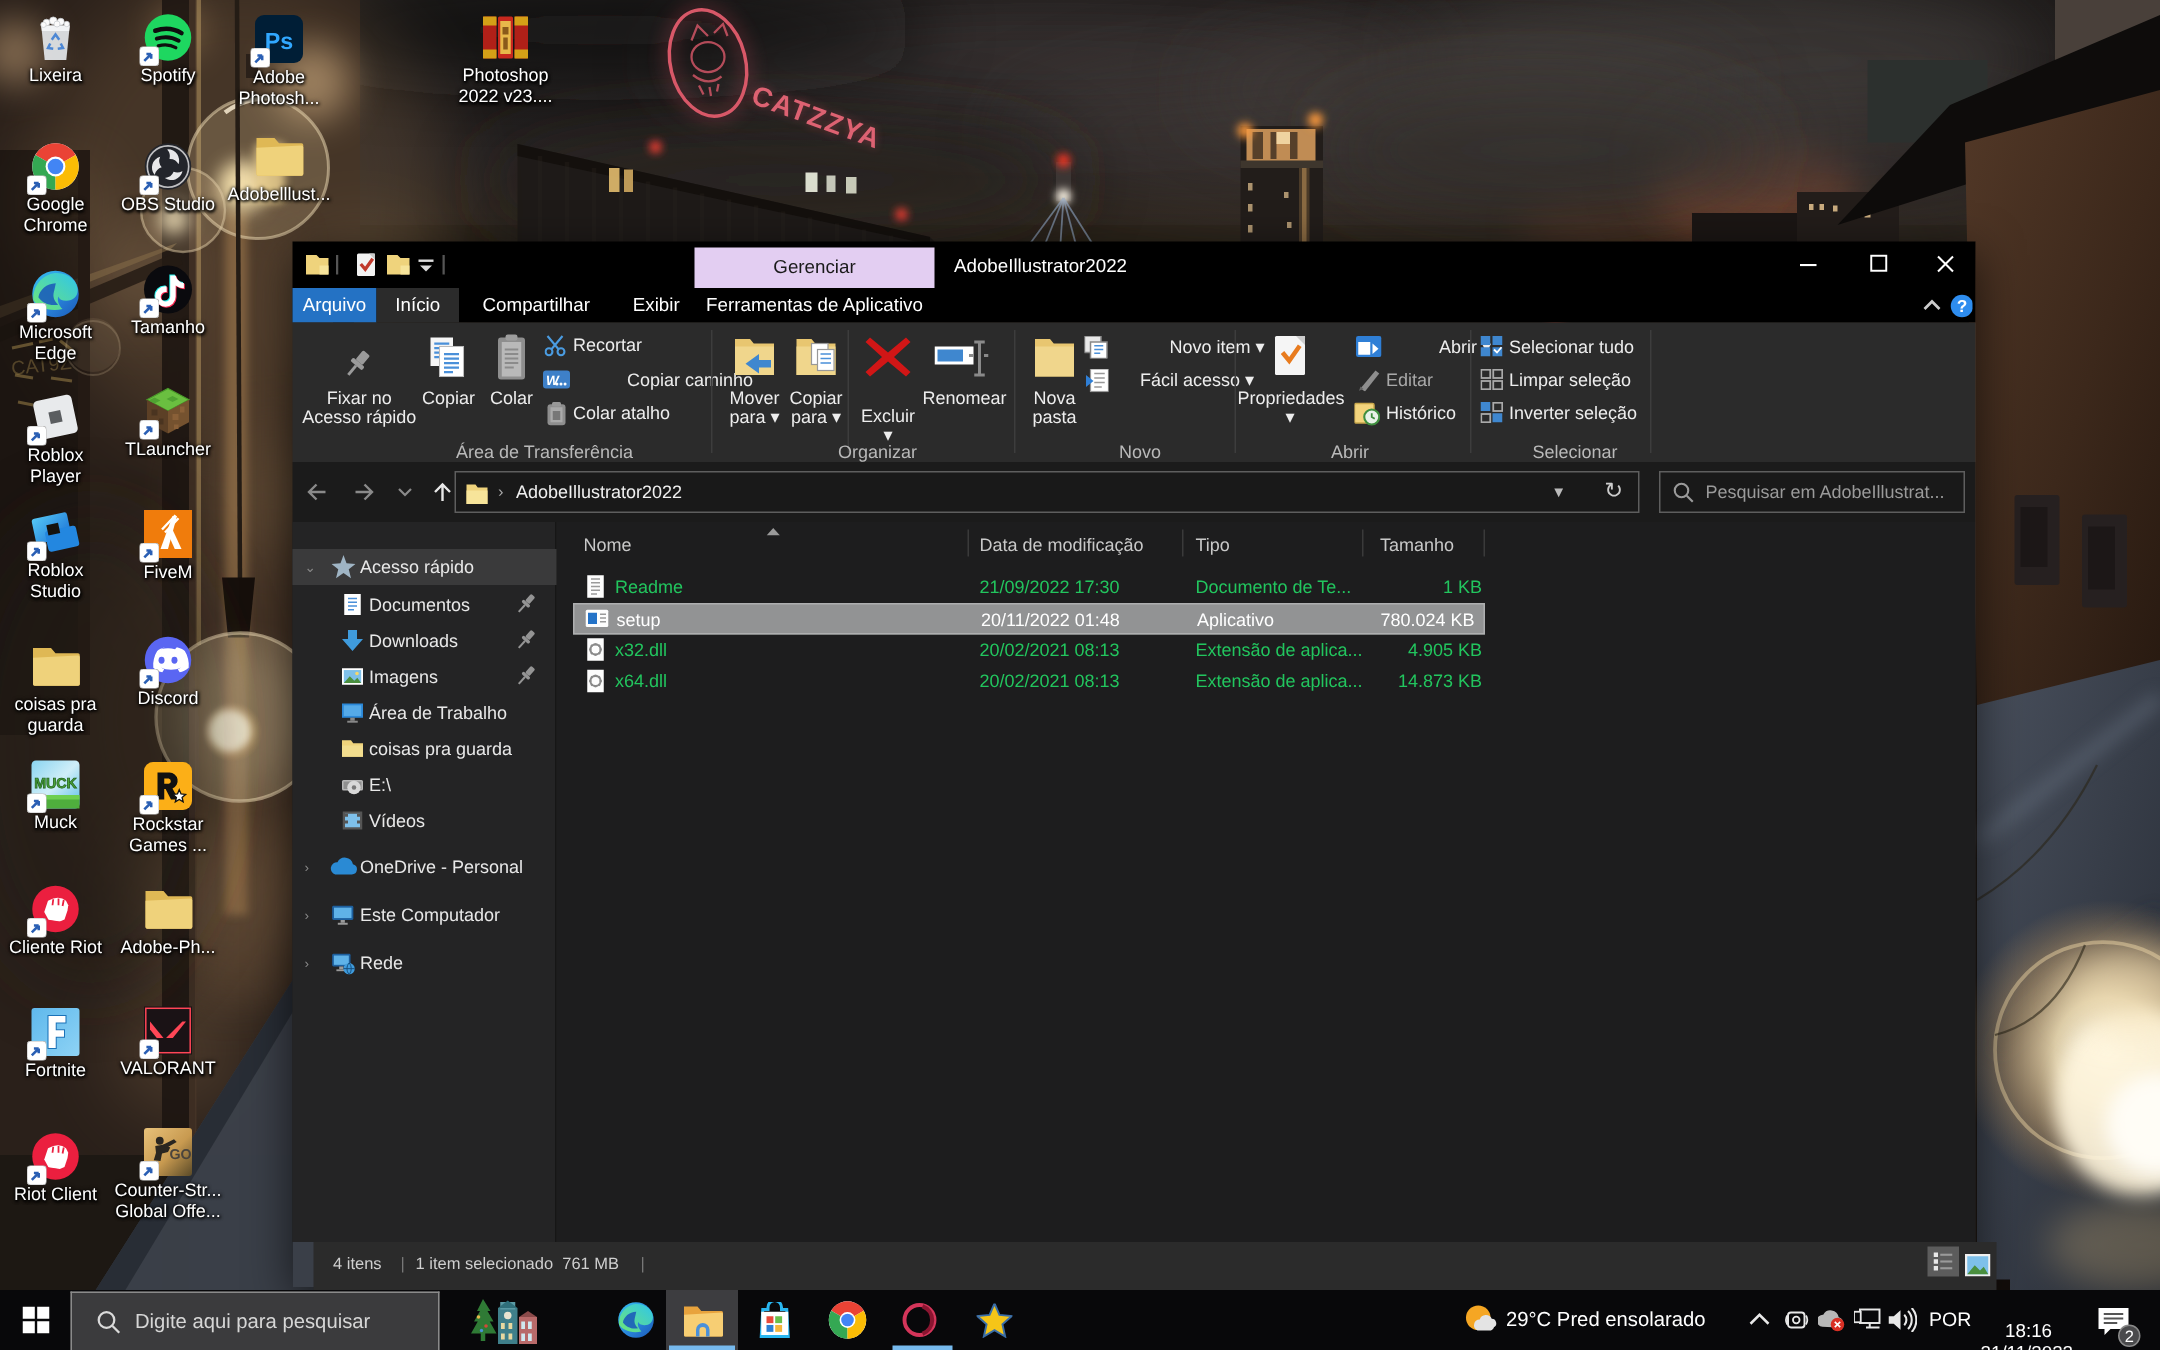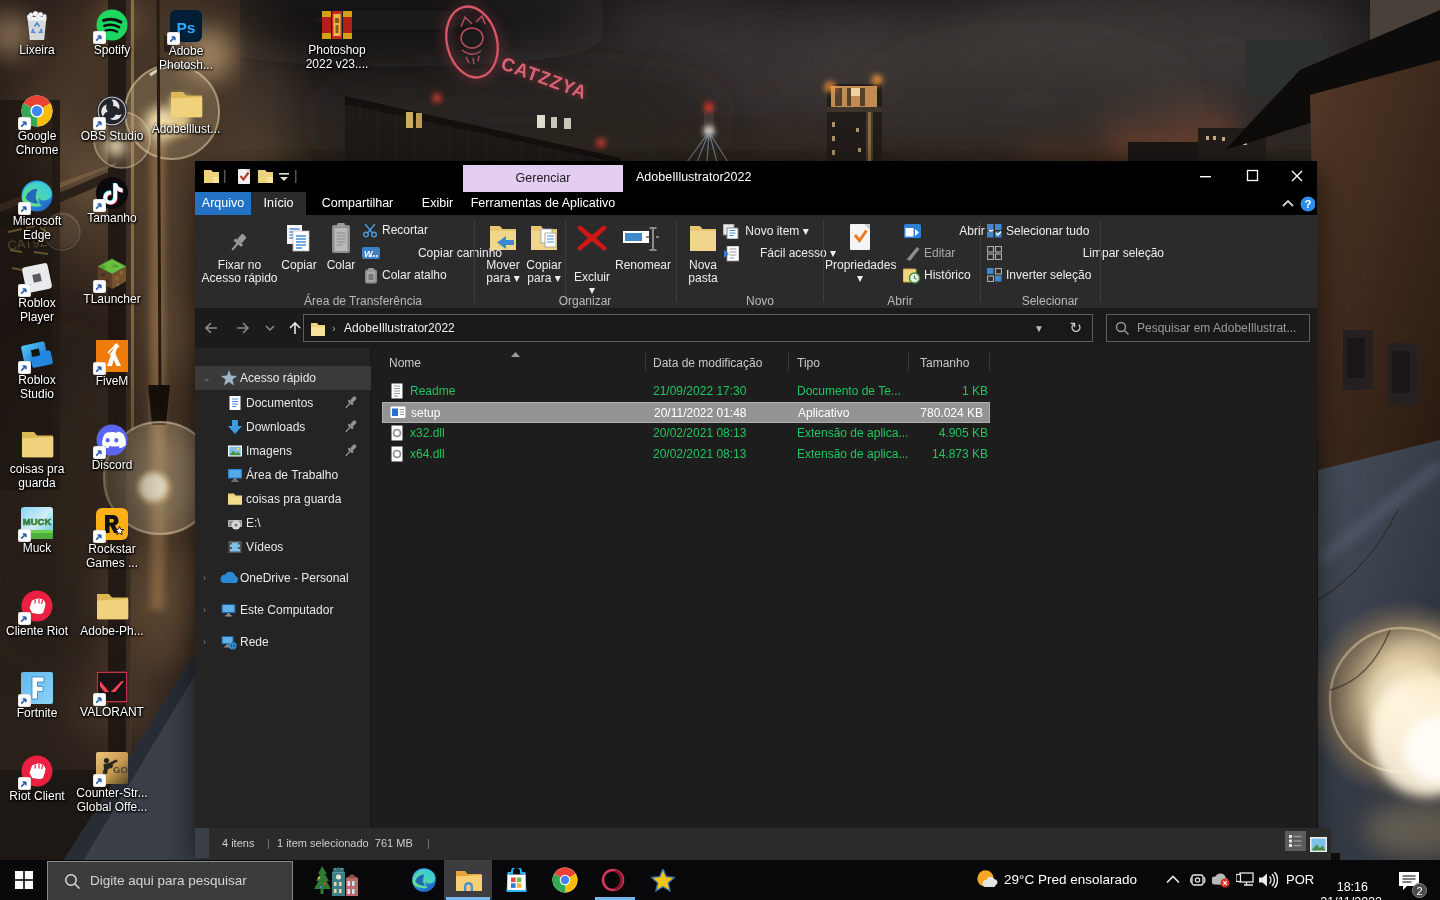--- a/index.html
+++ b/index.html
@@ -794,21 +794,21 @@
           <path d="M1 3 h10 l2.5 3 H27 v22 H1z" fill="#e8c670"></path>
           <path d="M1 8 h26 v20 H1z" fill="#f0d68c"></path>
         </svg>
   <div class="rlb" style="left:480px;top:44px;width:56px">Nova<br>pasta</div>
 
   <svg style="position:absolute;left:528px;top:9px" width="17" height="15" viewBox="0 0 17 15">
           <rect x="0" y="0" width="11" height="11" fill="#e8e8e8" stroke="#888" stroke-width="1"></rect>
           <rect x="4" y="4" width="11" height="11" fill="#fff" stroke="#888" stroke-width="1"></rect>
           <path d="M6.5 6.5 h6 M6.5 9 h6 M6.5 11.5 h4" stroke="#4a90d9" stroke-width="1"></path>
         </svg>
-  <div class="rlb" style="left:532px;top:10px;width:100px;text-align:center">Novo item ▾</div>
+  <div class="rlb" style="left:548px;top:10px;width:100px;text-align:right">Novo item ▾</div>
   <svg style="position:absolute;left:529px;top:31px" width="15" height="16" viewBox="0 0 15 16">
           <rect x="3" y="0" width="12" height="15" fill="#fff" stroke="#999" stroke-width=".8"></rect>
           <path d="M5.5 3 h7 M5.5 6 h7 M5.5 9 h7 M5.5 12 h5" stroke="#999" stroke-width="1"></path>
           <path d="M0 4 l5 4 -5 4z" fill="#2f7fd6"></path>
         </svg>
   <div class="rlb" style="left:548px;top:32px;width:110px;text-align:center">Fácil acesso ▾</div>
   <div class="glb" style="left:505px;width:120px">Novo</div>
   <div class="gsep" style="left:628px"></div>
 
   <svg style="position:absolute;left:652px;top:8px" width="26" height="31" viewBox="0 0 26 31">
@@ -849,21 +849,21 @@
         </svg>
   <div class="rlb" style="left:811px;top:10px;width:130px;text-align:left">Selecionar tudo</div>
   <svg style="position:absolute;left:792px;top:31px" width="15" height="14" viewBox="0 0 15 14">
           <g fill="none" stroke="#aaa" stroke-width="1.2">
             <rect x=".5" y=".5" width="6" height="5.5"></rect>
             <rect x="8.5" y=".5" width="6" height="5.5"></rect>
             <rect x=".5" y="8" width="6" height="5.5"></rect>
             <rect x="8.5" y="8" width="6" height="5.5"></rect>
           </g>
         </svg>
-  <div class="rlb" style="left:839px;top:32px;width:130px;text-align:right">Limpar seleção</div>
+  <div class="rlb" style="left:811px;top:32px;width:130px;text-align:left">Limpar seleção</div>
   <svg style="position:absolute;left:792px;top:53px" width="15" height="14" viewBox="0 0 15 14">
           <g fill="#3f87cf">
             <rect x="0" y="0" width="6.5" height="6"></rect>
             <rect x="8" y="7.5" width="6.5" height="6"></rect>
           </g>
           <g fill="none" stroke="#aaa" stroke-width="1.2">
             <rect x="8.5" y=".5" width="6" height="5.5"></rect>
             <rect x=".5" y="8" width="6" height="5.5"></rect>
           </g>
         </svg>

